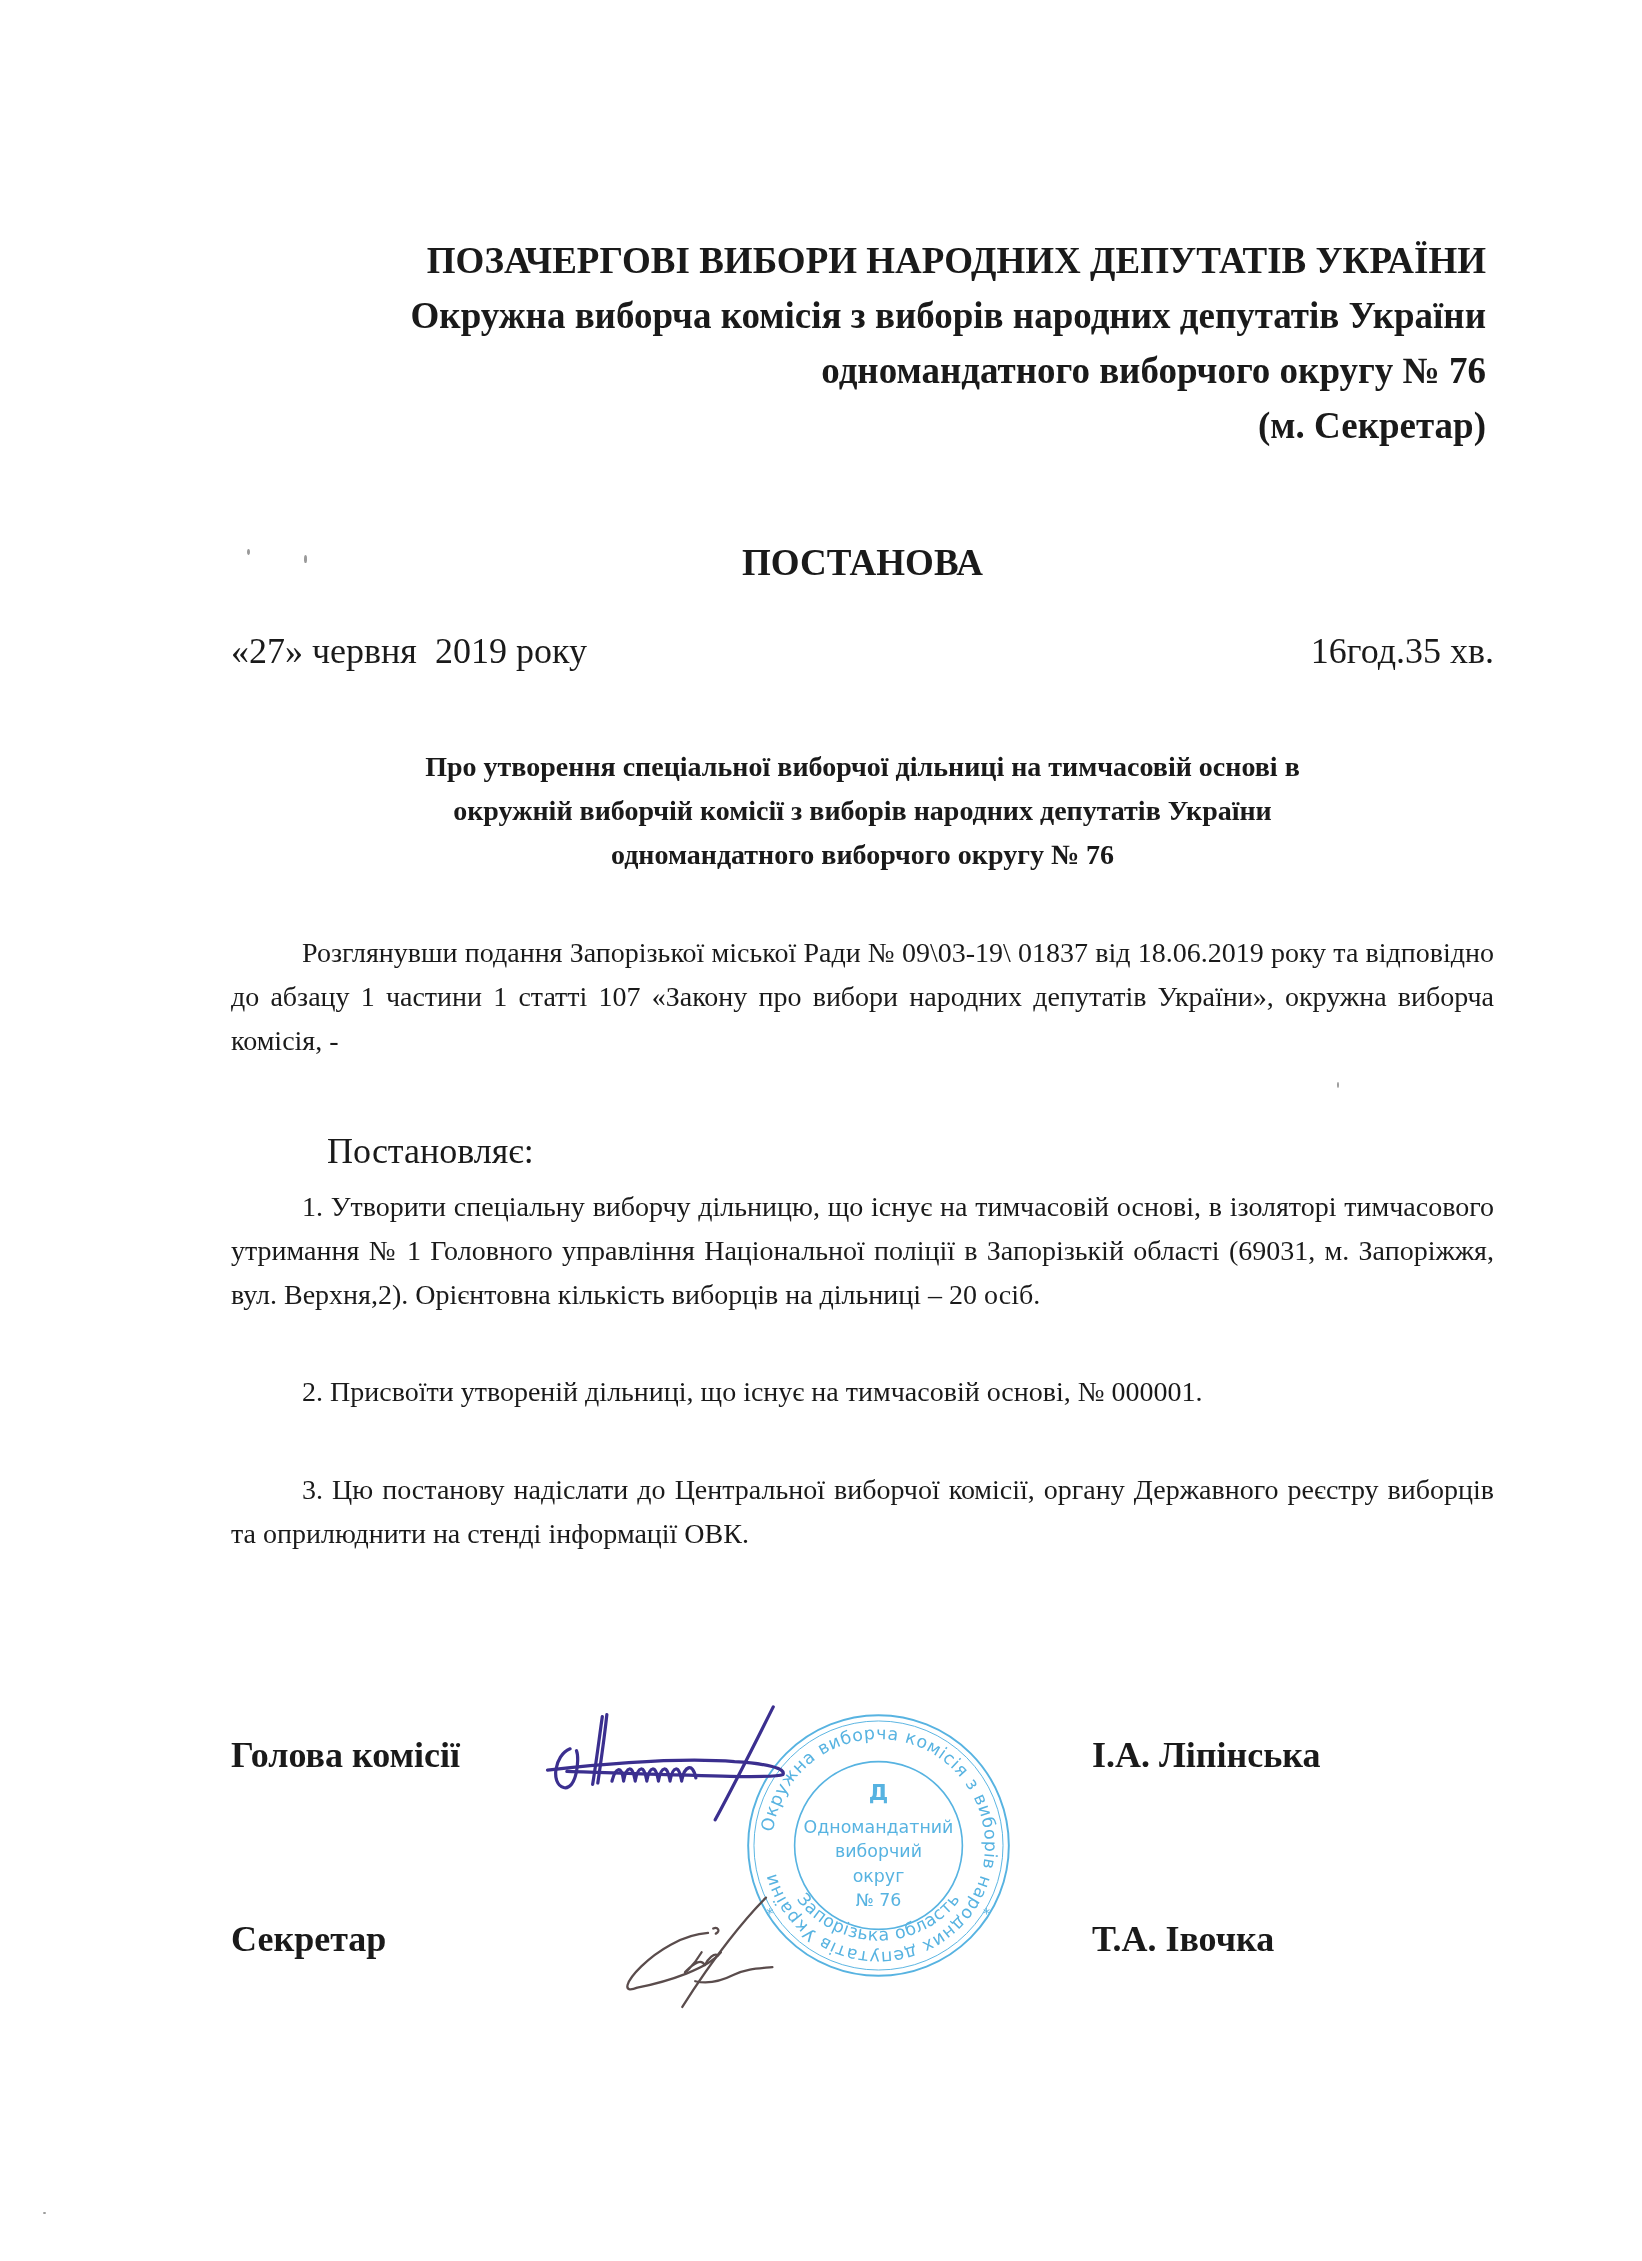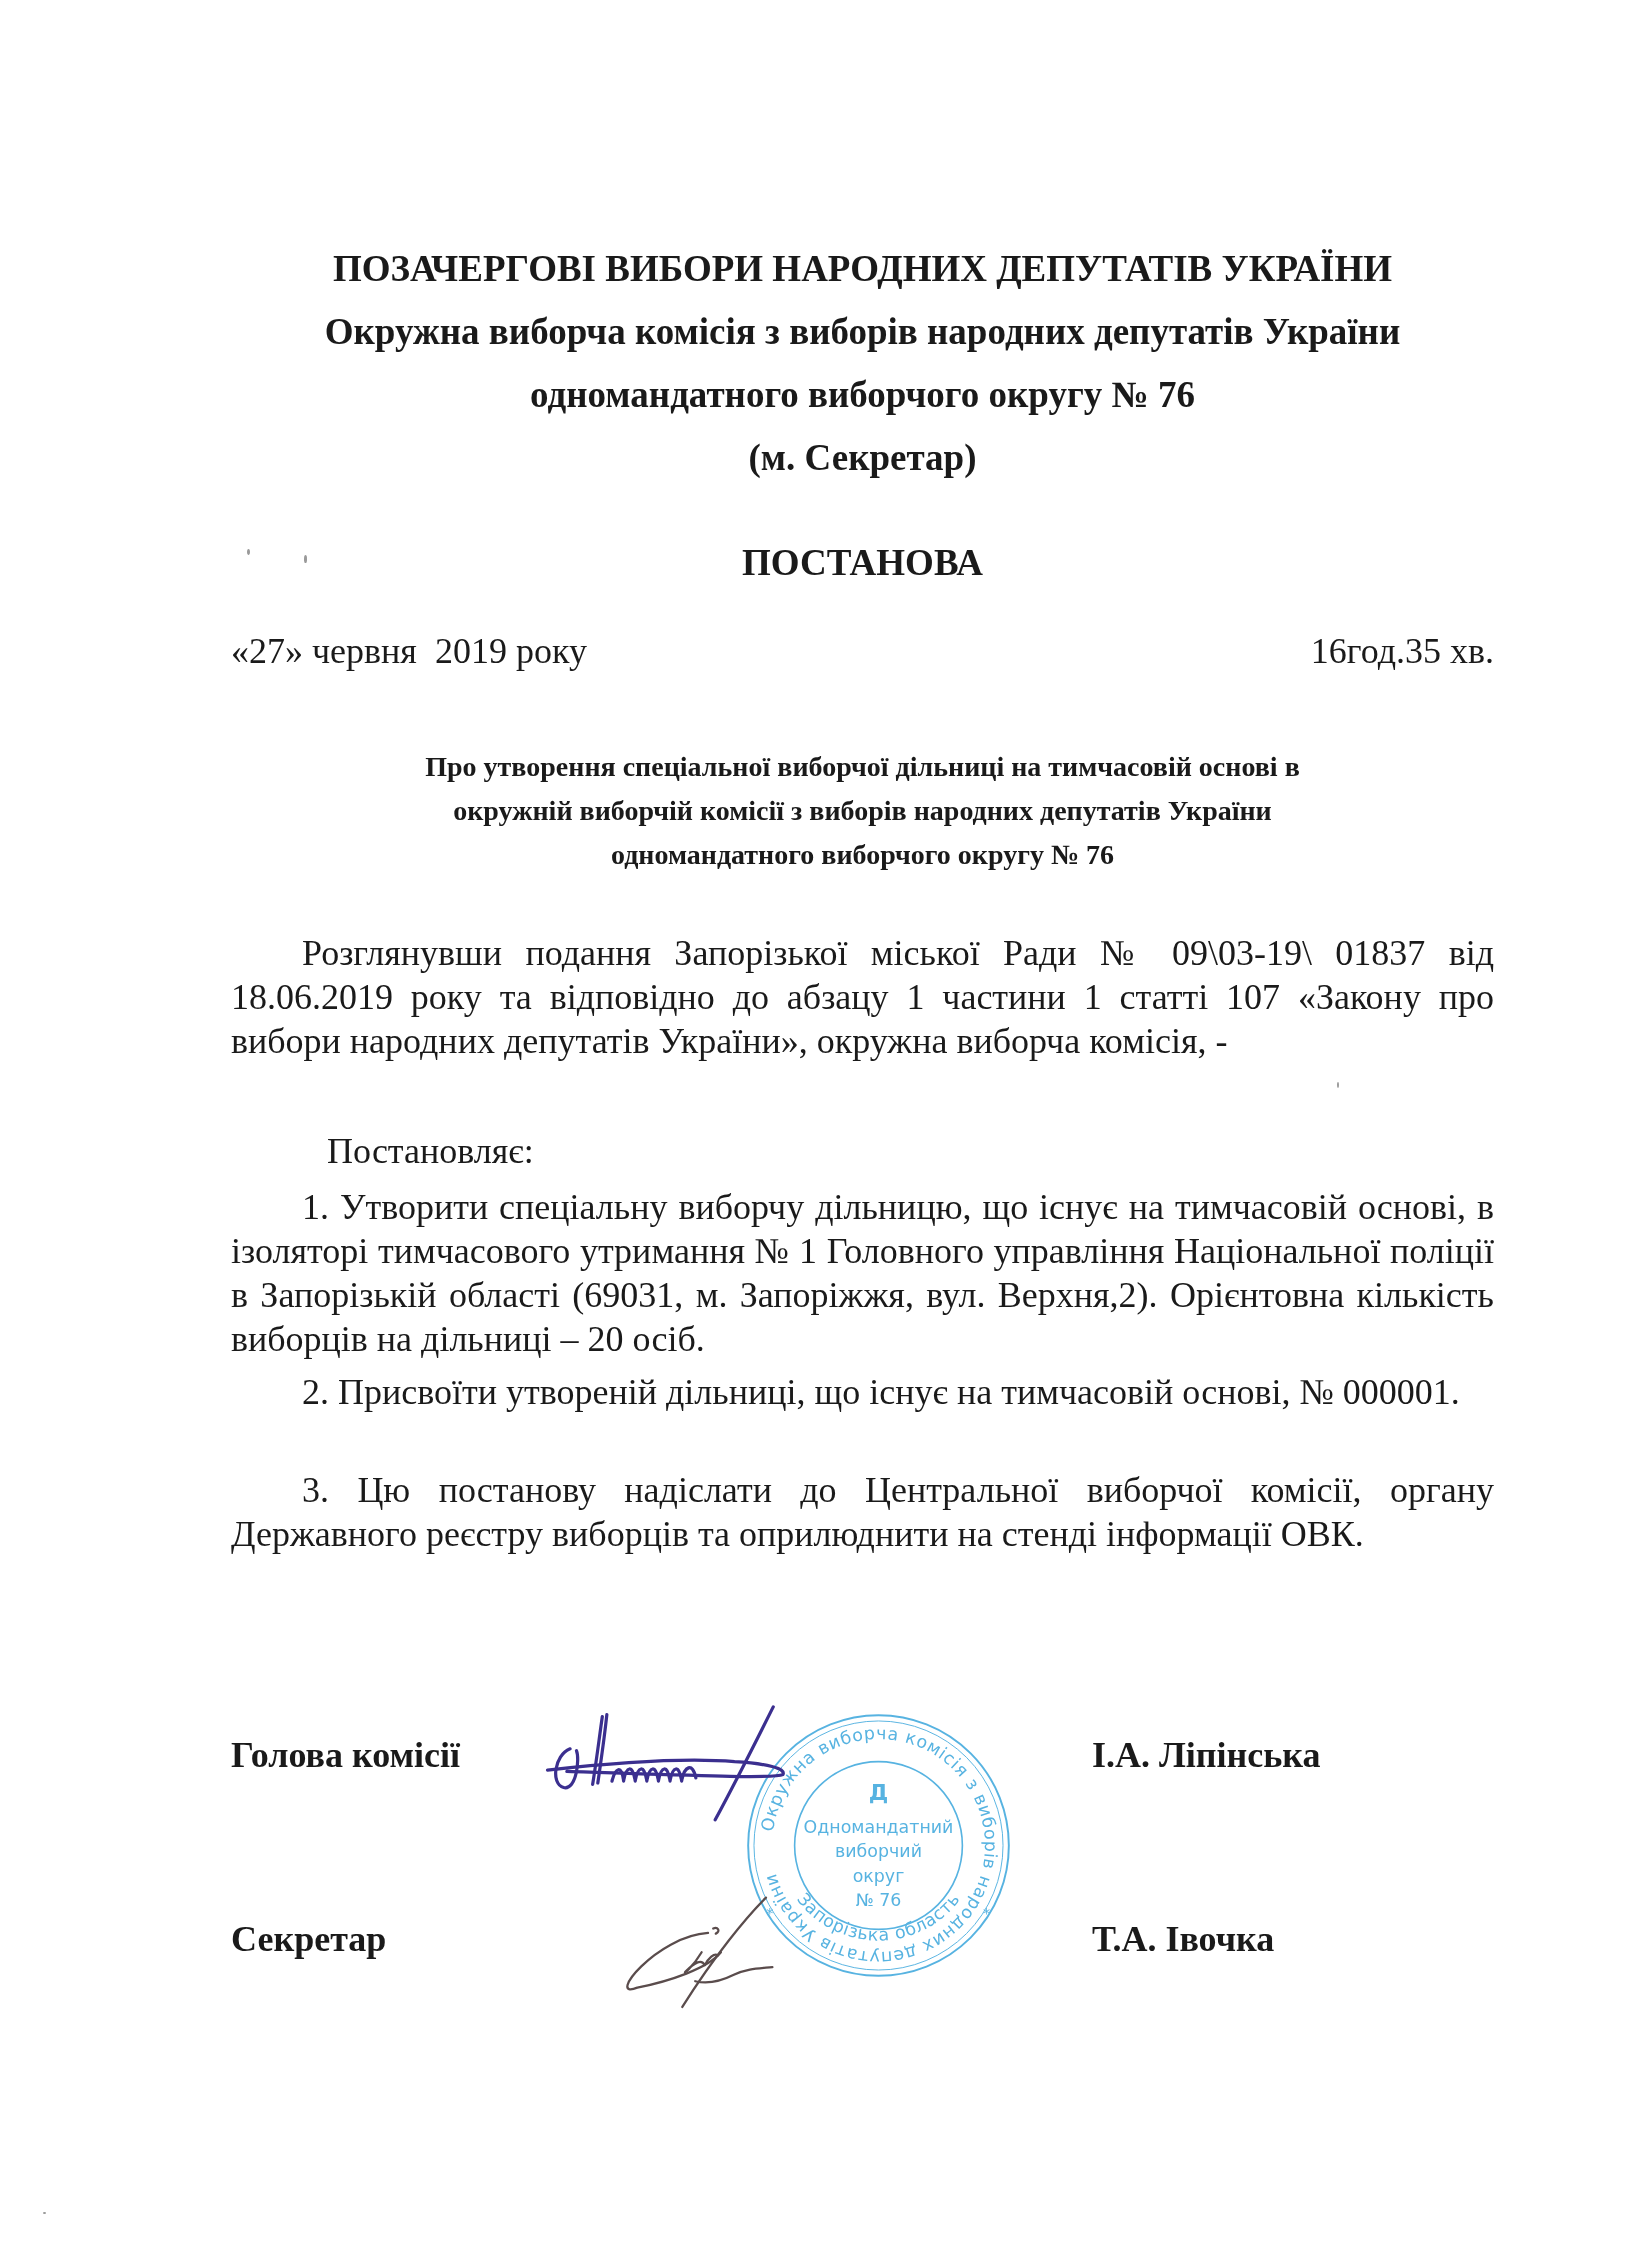--- a/index.html
+++ b/index.html
@@ -23,22 +23,23 @@
     .center-block {
       position: absolute;
       left: 231px;
       width: 1263px;
       text-align: center;
     }
     .hdr {
       font-weight: bold;
       font-size: 37px;
       line-height: 47px;
-      margin: 16px;
+      margin: 8px;
       white-space: nowrap;
+      text-align: right;
     }
     .res-title {
       font-weight: bold;
       font-size: 37px;
       line-height: 44px;
     }
     .res-num {
       font-size: 36px;
       line-height: 44px;
     }
@@ -59,21 +60,21 @@
       top: 745px;
       text-align: center;
       font-weight: bold;
       font-size: 28px;
       line-height: 44px;
     }
     .body-text {
       position: absolute;
       left: 231px;
       width: 1263px;
-      font-size: 36px;
+      font-size: 28px;
       line-height: 44px;
       text-align: justify;
       text-indent: 71px;
       margin: 0;
     }
     .decides {
       position: absolute;
       left: 327px;
       top: 1129px;
       font-weight: normal;

